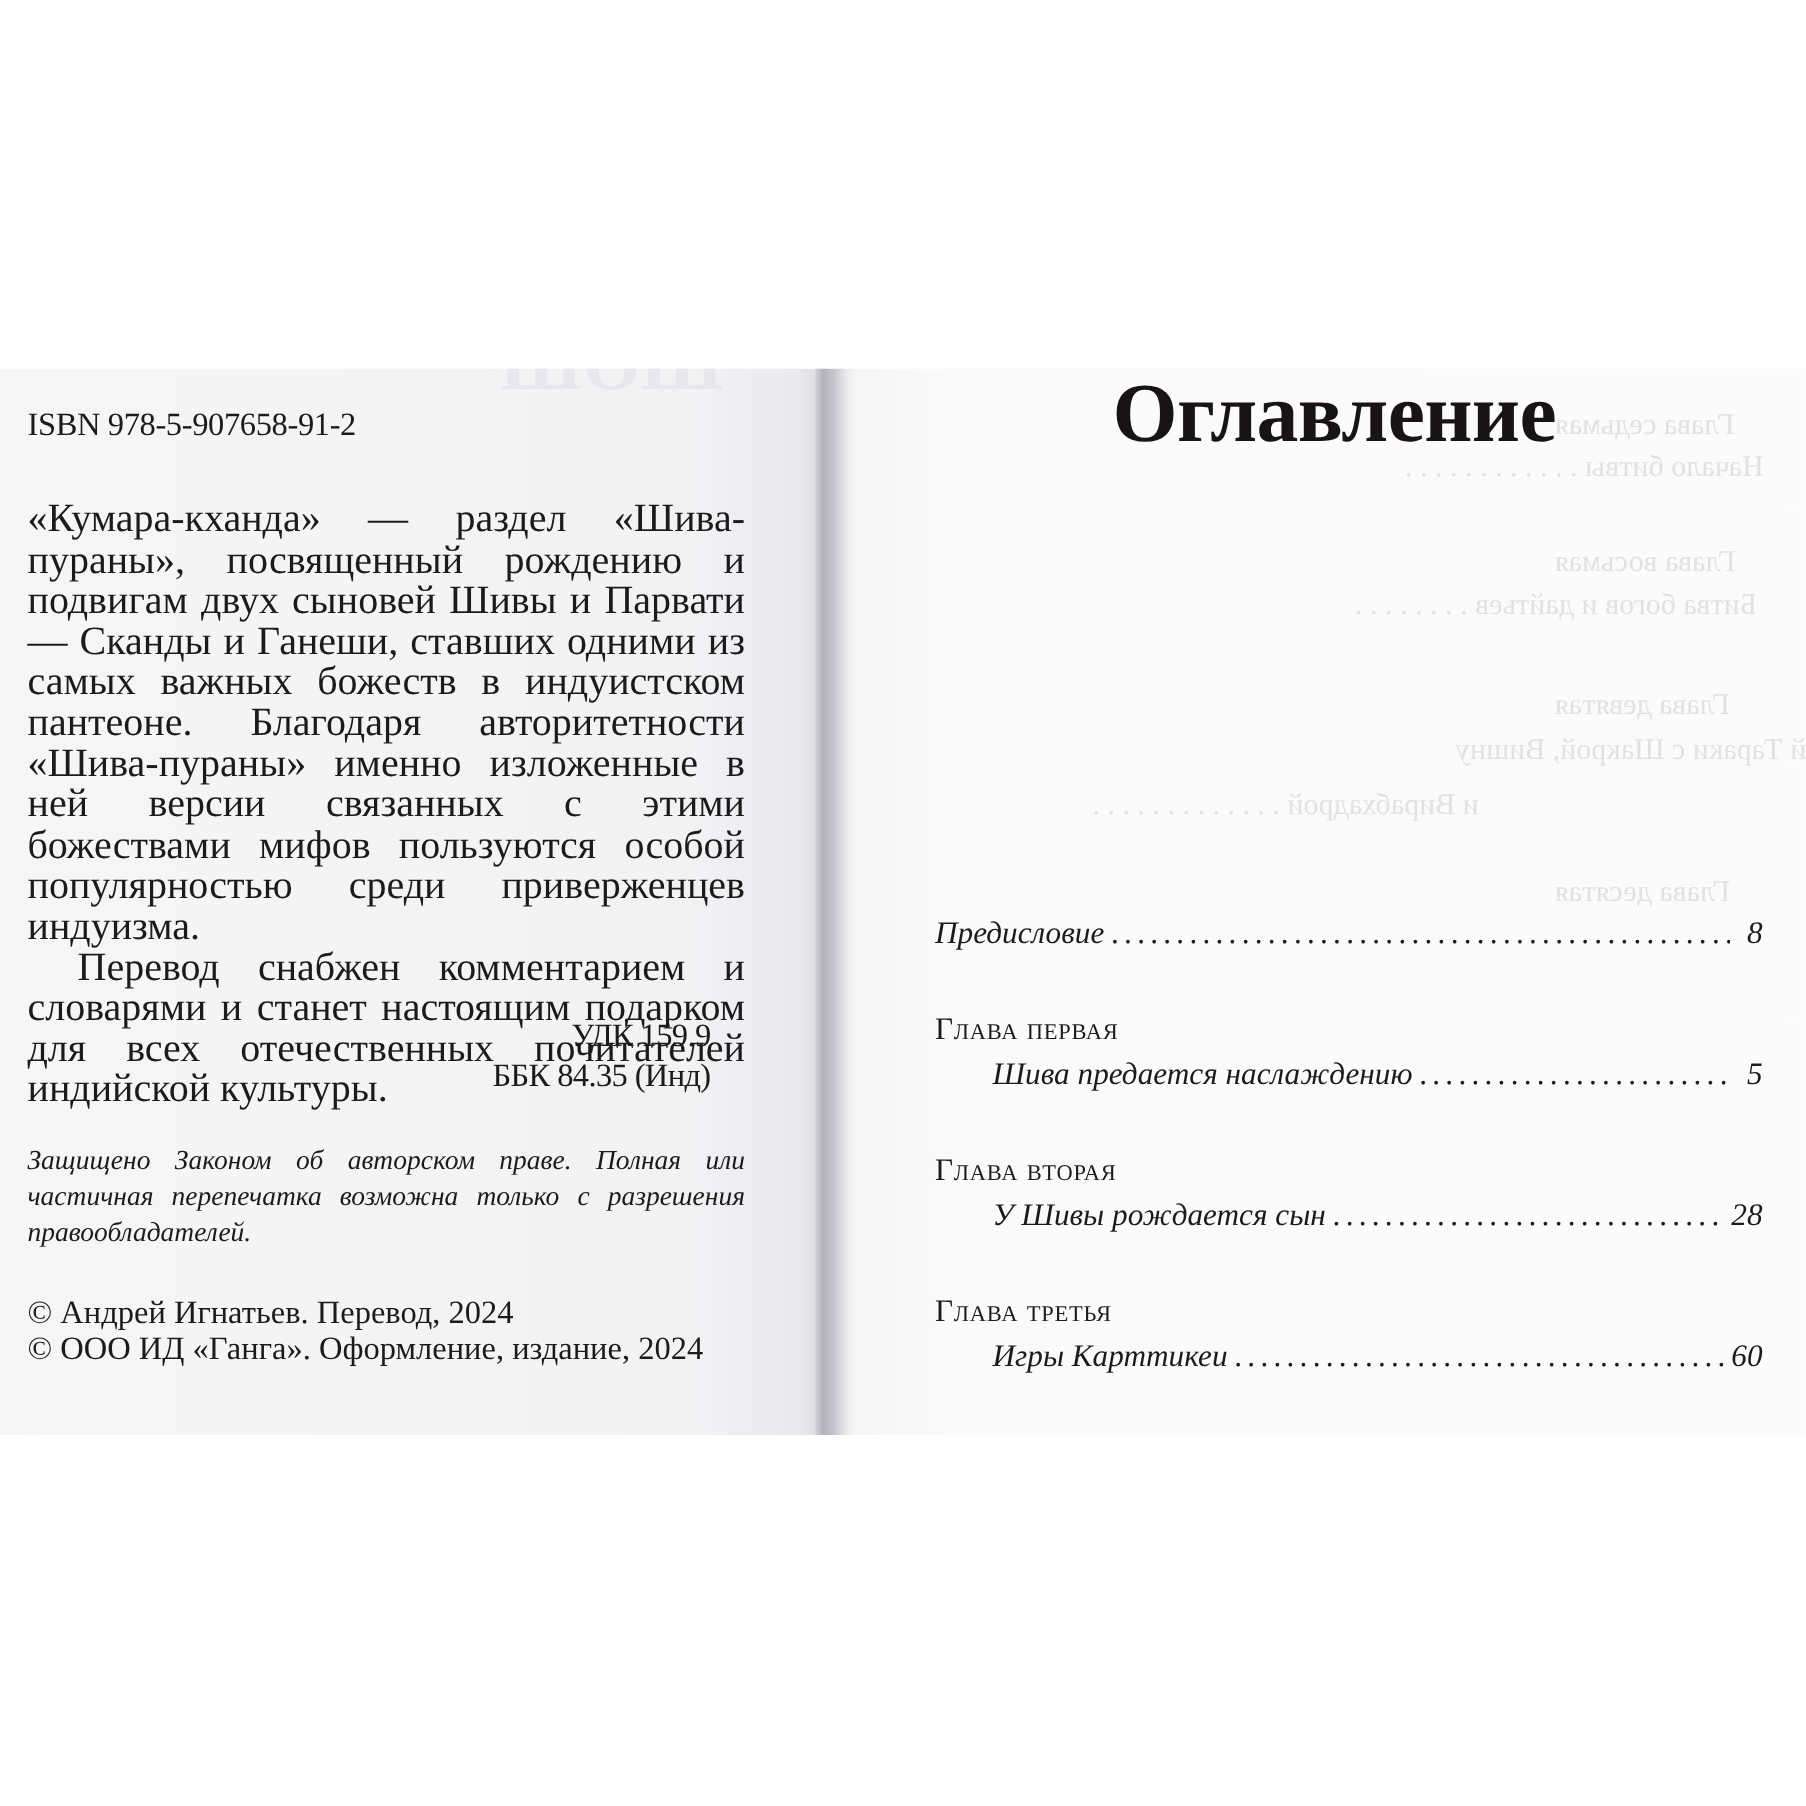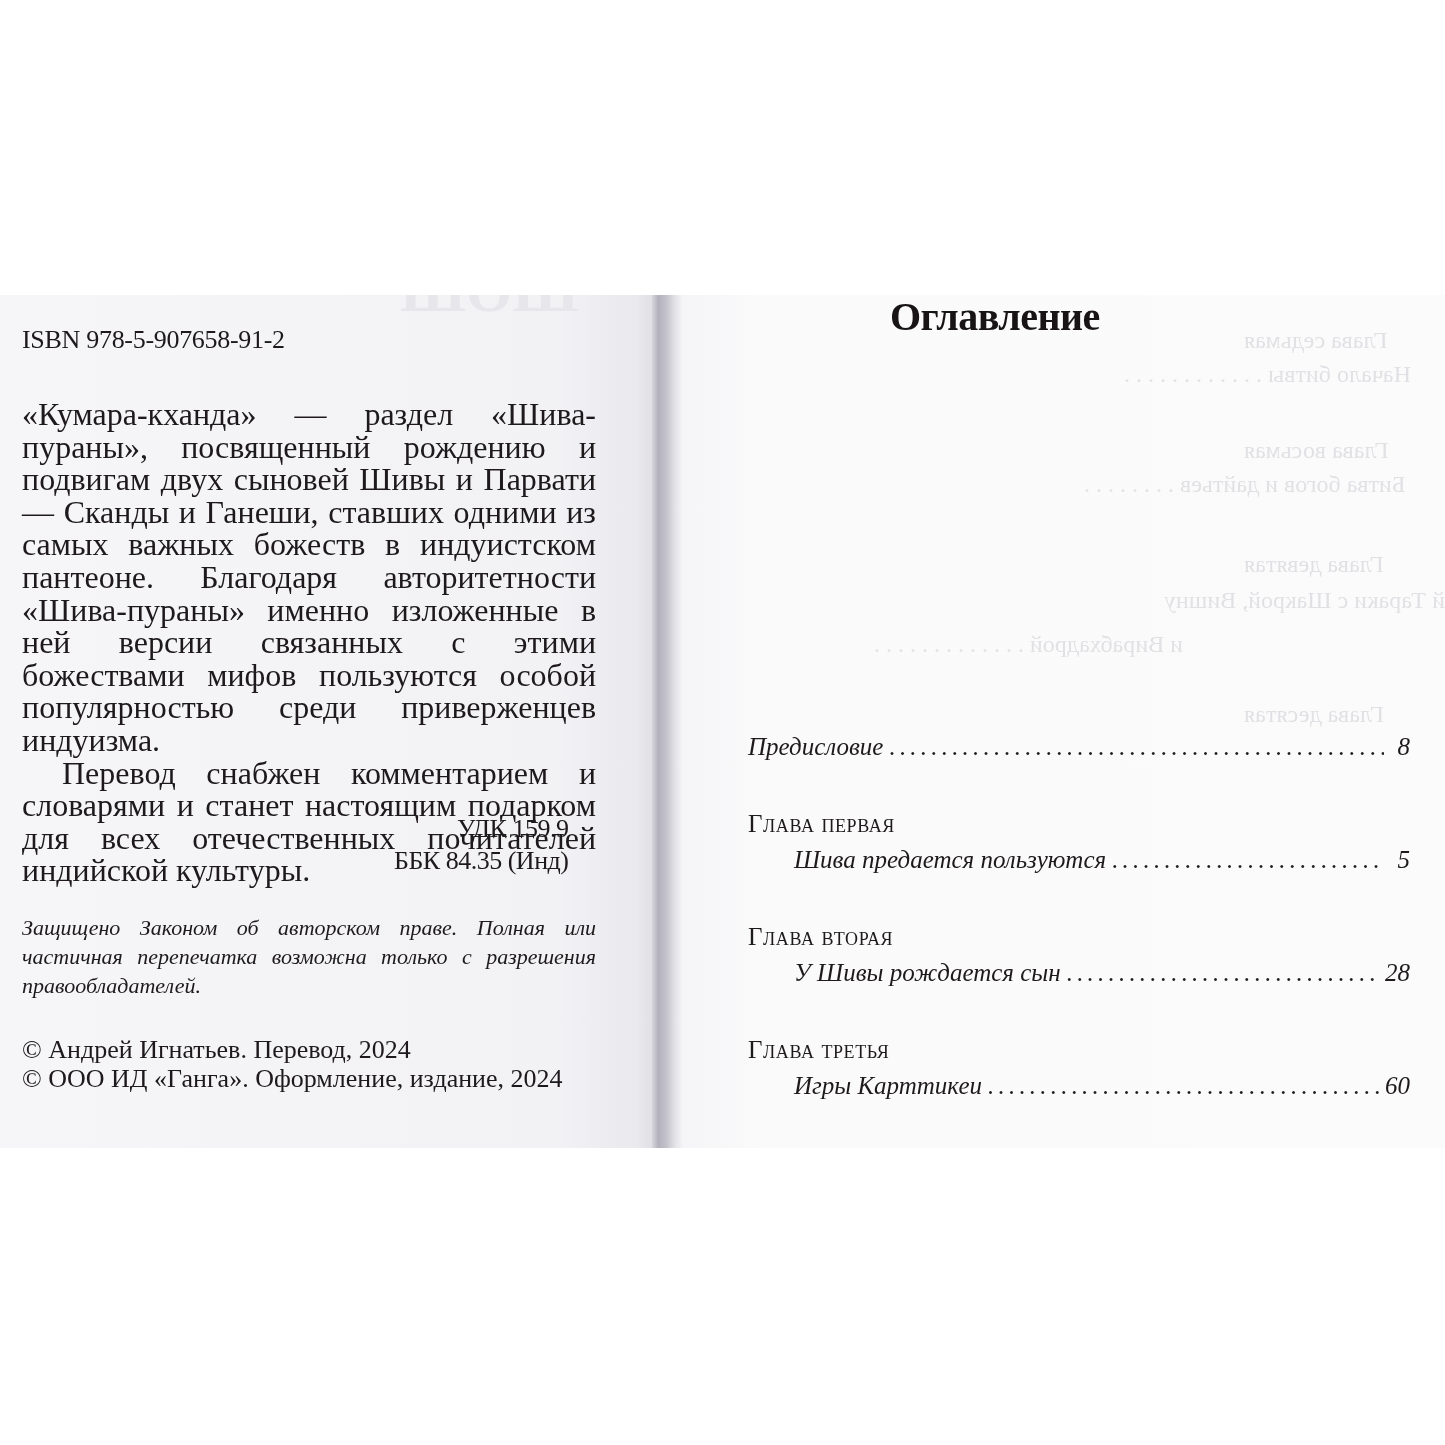--- a/index.html
+++ b/index.html
@@ -25,21 +25,21 @@
            text-align:justify; }
   .annot p { margin:0; }
   .annot p.indent { text-indent:40px; }
   .udk { position:absolute; left:394px; top:518px; font-size:26px; line-height:32px; letter-spacing:-0.5px;text-align:right; }
   .legal { position:absolute; left:22px; top:618px; width:574px; font-size:22px; line-height:29px;
            font-style:italic; text-align:justify; }
   .copy { position:absolute; left:22px; top:740px; width:600px; font-size:26px; line-height:29px; }
   .copy div { padding-left:34px; text-indent:-34px; }
 
   
-  .toc-title { position:absolute; left:206px; top:-2px; font-size:40px; font-weight:bold;
+  .toc-title { position:absolute; left:206px; top:-2px; font-size:67px; font-weight:bold;
                letter-spacing:-0.5px; color:#181416; }
   .toc { position:absolute; left:64px; top:438px; width:662px; font-size:25px; }
   .toc-row { display:flex; align-items:baseline; height:37px;font-style:italic; }
   .toc-row.sub { padding-left:46px; }
   .toc-row .lbl { white-space:nowrap; }
   .toc-row .dots { flex:1; overflow:hidden; white-space:nowrap; margin:0 6px; letter-spacing:4.2px; }
   .toc-row .pg { white-space:nowrap; min-width:20px; text-align:right; }
   .chap { font-variant:small-caps; letter-spacing:0.6px; height:36px; display:block; }
   .gap { height:40px; }
 </style>
@@ -88,21 +88,21 @@
     <div class="toc">
       <div class="toc-row">
         <span class="lbl">Предисловие</span>
         <span class="dots">................................................................</span>
         <span class="pg">8</span>
       </div>
       <div class="gap"></div>
 
       <div class="chap">Глава первая</div>
       <div class="toc-row sub">
-        <span class="lbl">Шива предается пользуются</span>
+        <span class="lbl">Шива предается наслаждению</span>
         <span class="dots">................................................................</span>
         <span class="pg">5</span>
       </div>
       <div class="gap"></div>
 
       <div class="chap">Глава вторая</div>
       <div class="toc-row sub">
         <span class="lbl">У Шивы рождается сын</span>
         <span class="dots">................................................................</span>
         <span class="pg">28</span>

